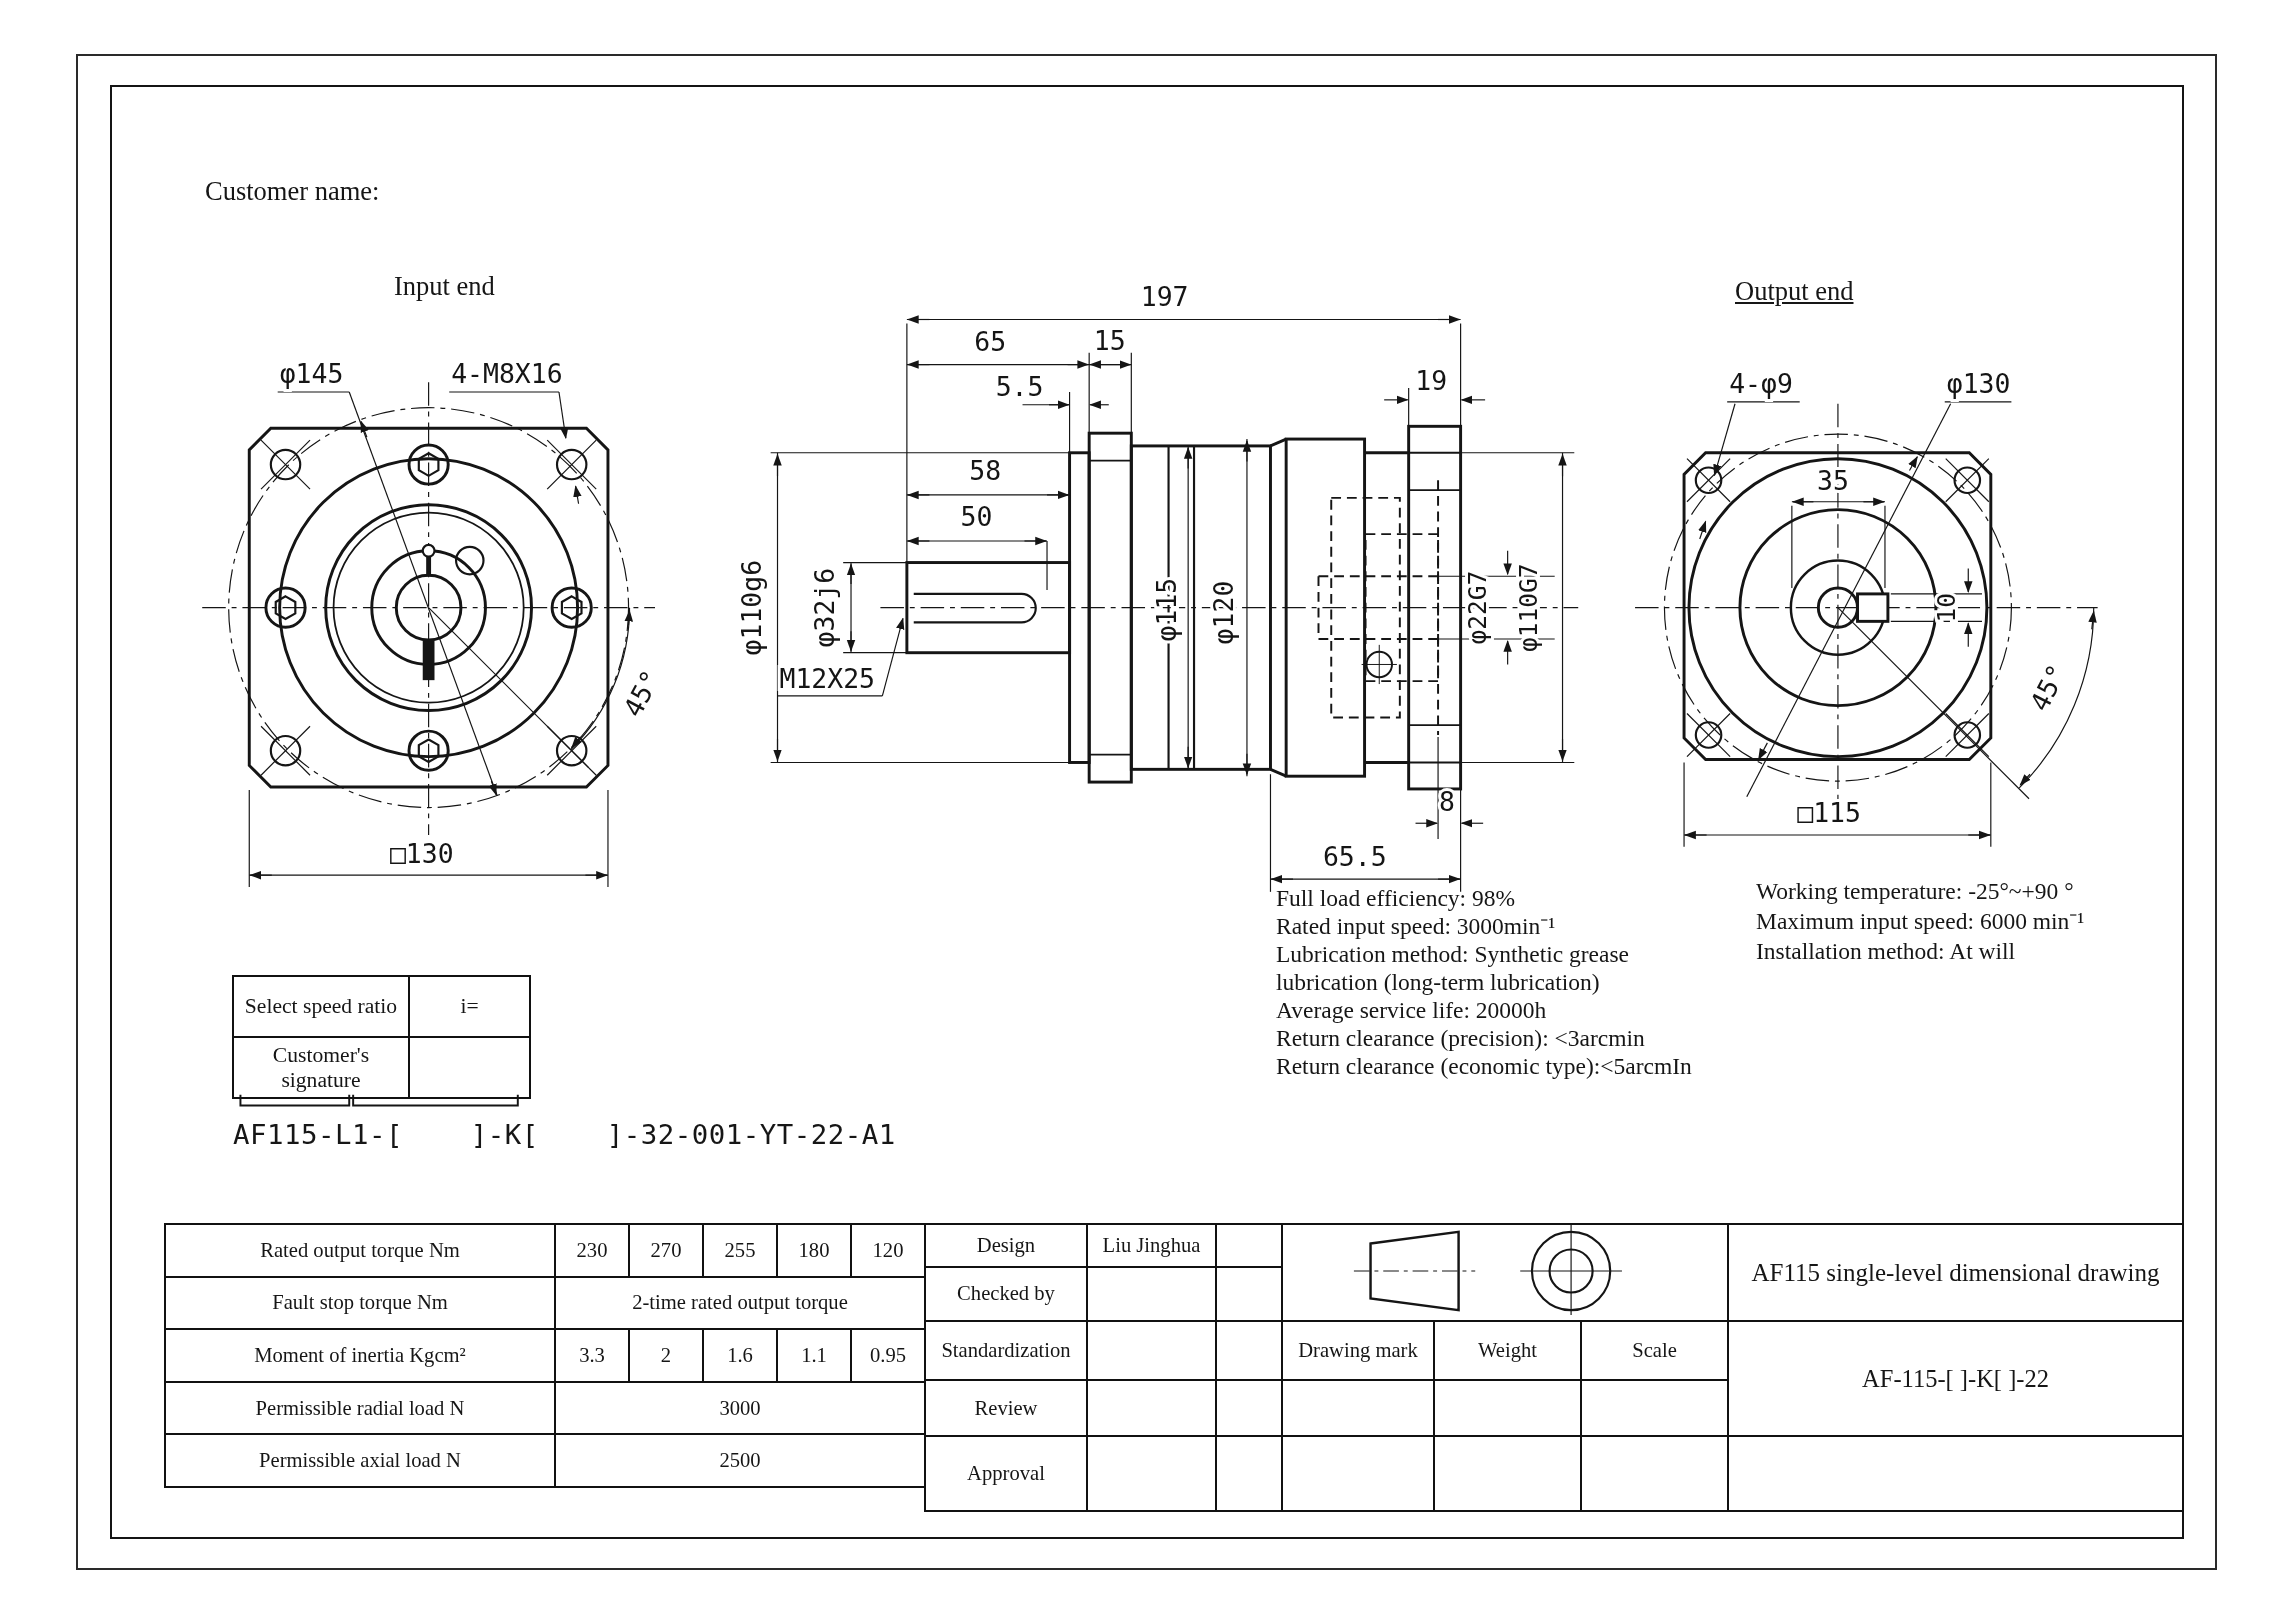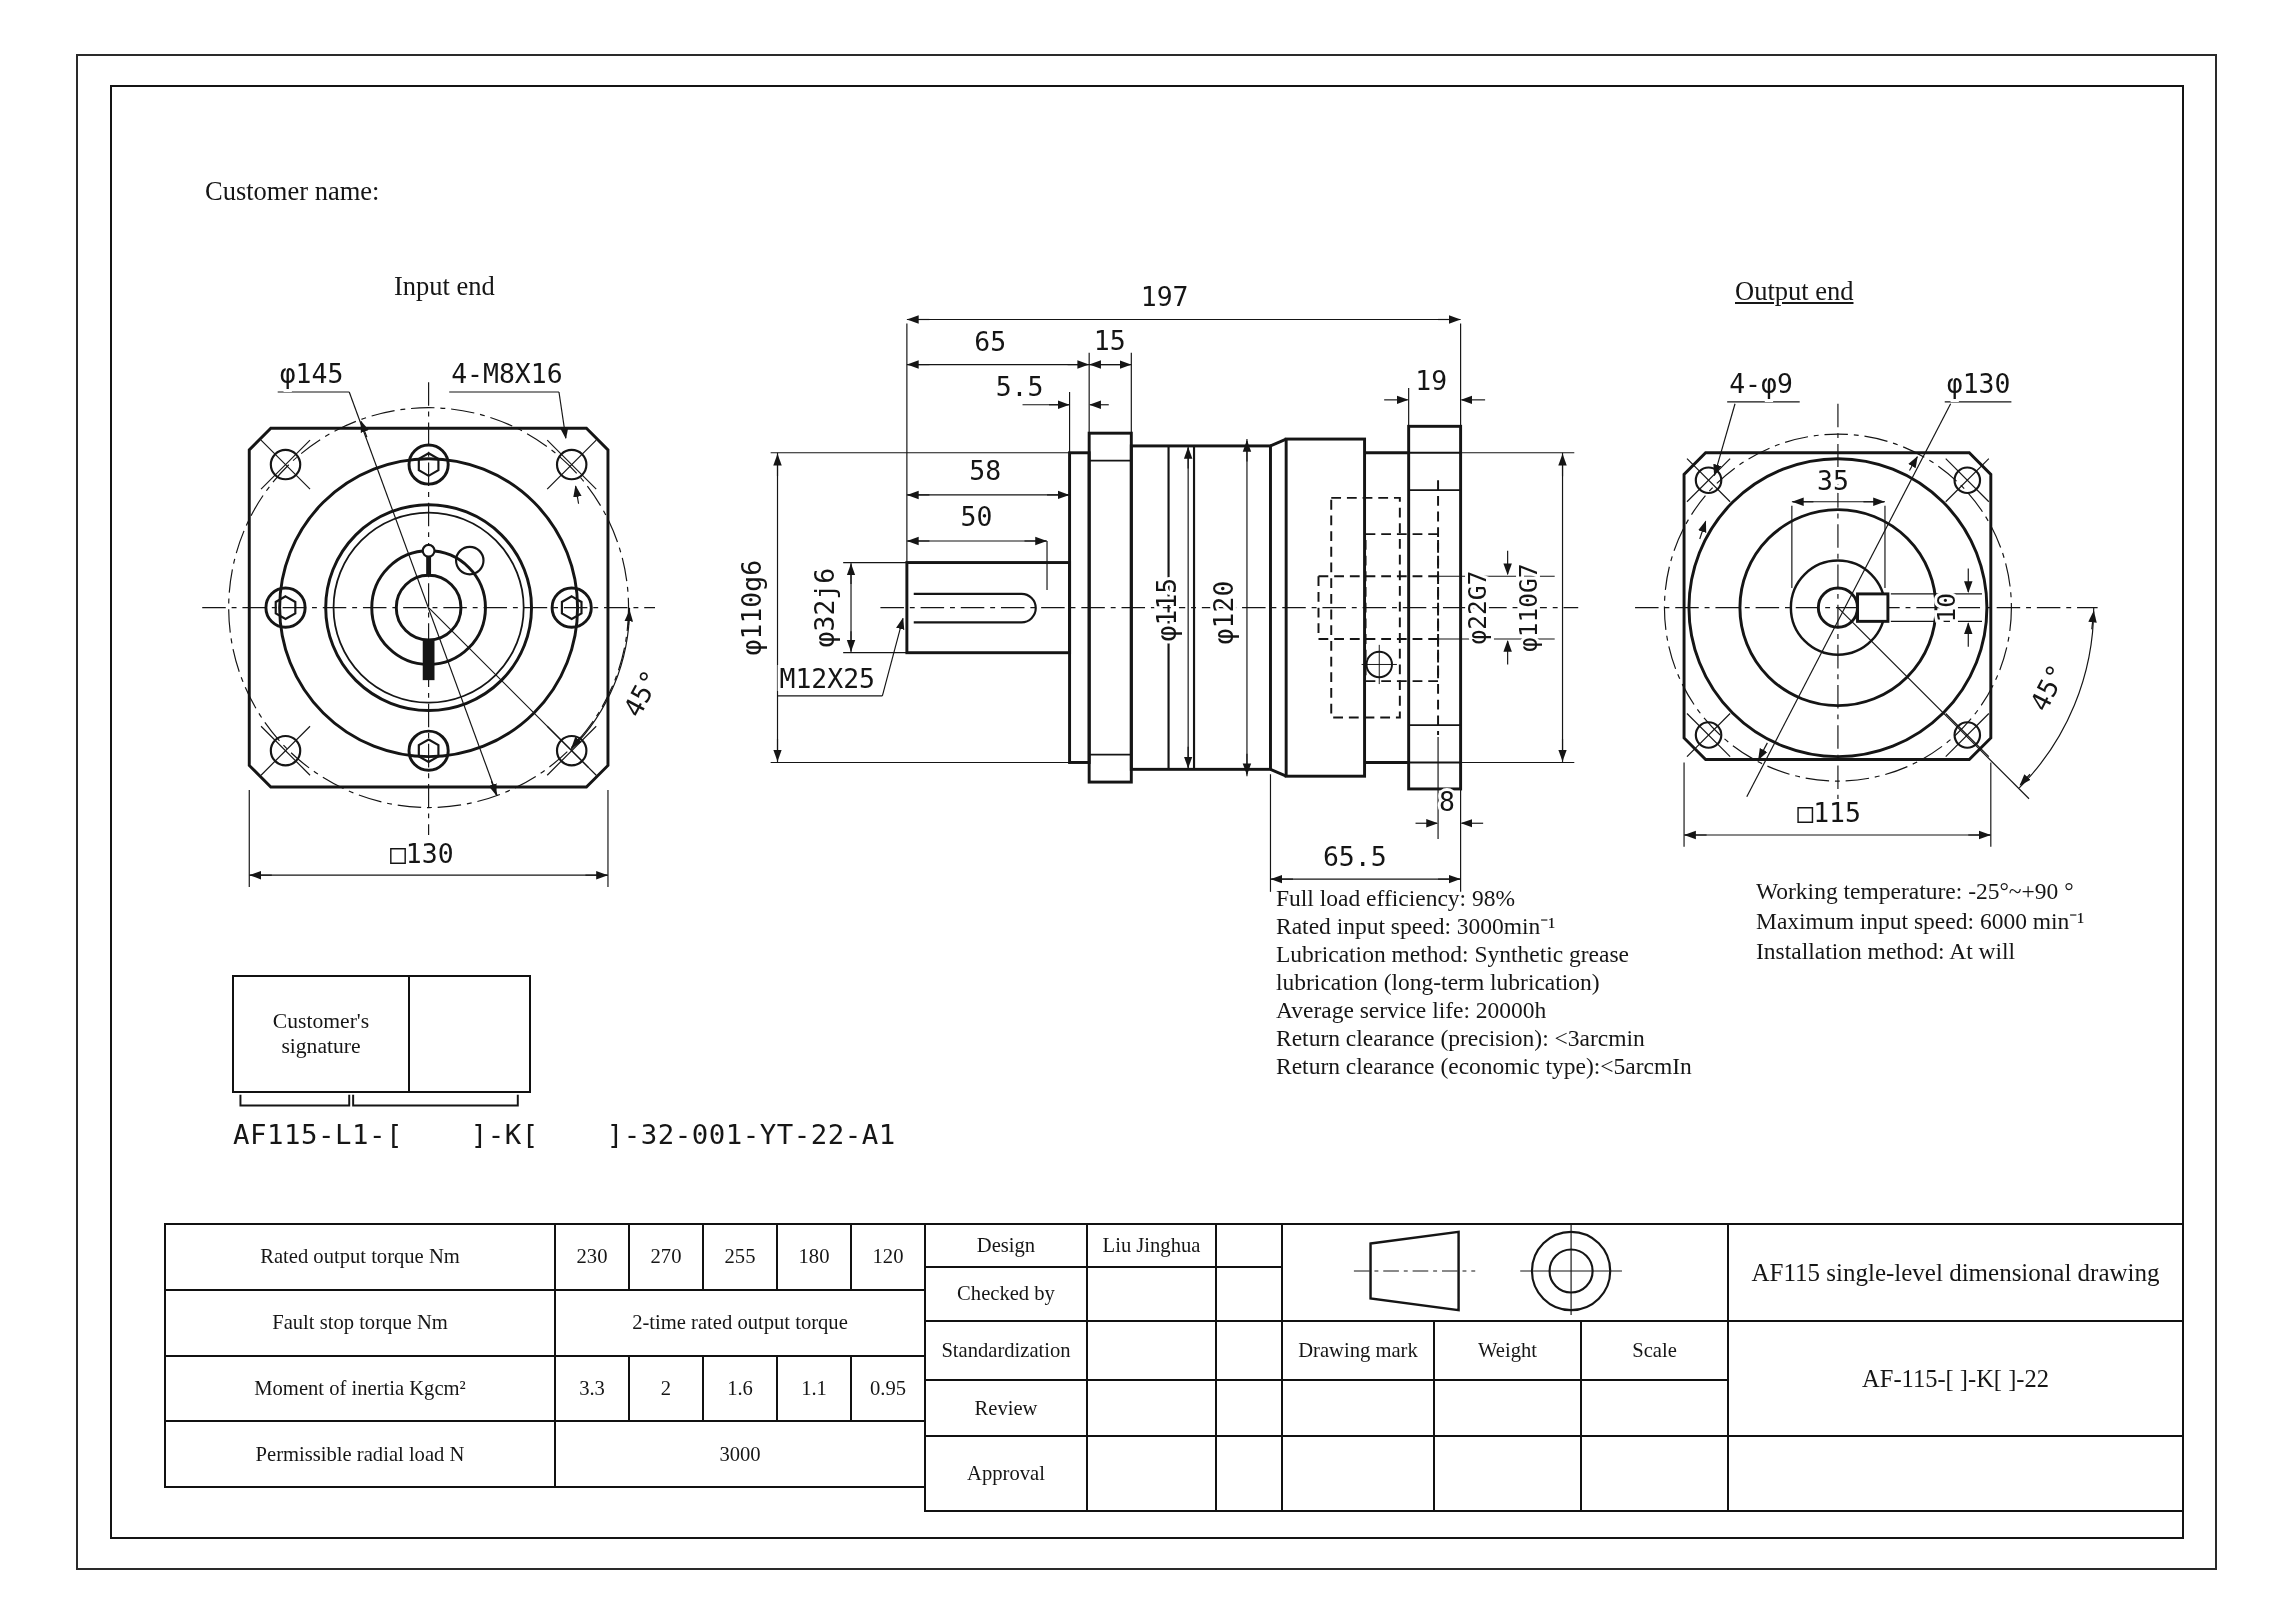--- a/index.html
+++ b/index.html
@@ -317,20 +317,24 @@
     <div class="textline">Maximum input speed: 6000 min⁻¹</div>
     <div class="textline">Installation method: At will</div>
   </div>
 
   <table id="select-table" class="abs" style="left:232px;top:975px;">
     <colgroup>
         <col style="width:176px">
         <col style="width:121px">
       </colgroup>
     <tbody>
+        <tr>
+      <td>Select speed ratio</td>
+      <td>i=</td>
+    </tr>
     <tr>
       <td>Customer's signature</td>
       <td></td>
     </tr>
   </tbody>
     </table>
 
   <div class="abs code" style="left:233px;top:1119px;">AF115-L1-[    ]-K[    ]-32-001-YT-22-A1</div>
 
   <table id="param-table" class="abs" style="left:164px;top:1223px;">
@@ -360,20 +364,24 @@
       <td colspan="2">Moment of inertia Kgcm²</td>
       <td>3.3</td>
       <td>2</td>
       <td>1.6</td>
       <td>1.1</td>
       <td>0.95</td>
     </tr>
     <tr>
       <td colspan="2">Permissible radial load N</td>
       <td colspan="5">3000</td>
+    </tr>
+    <tr>
+      <td colspan="2">Permissible axial load N</td>
+      <td colspan="5">2500</td>
     </tr>
   </tbody>
     </table>
 
   <table id="title-block" class="abs" style="left:924px;top:1223px;">
     <colgroup>
       <col style="width:162px">
         <col style="width:129px">
         <col style="width:66px">
         <col style="width:152px">

